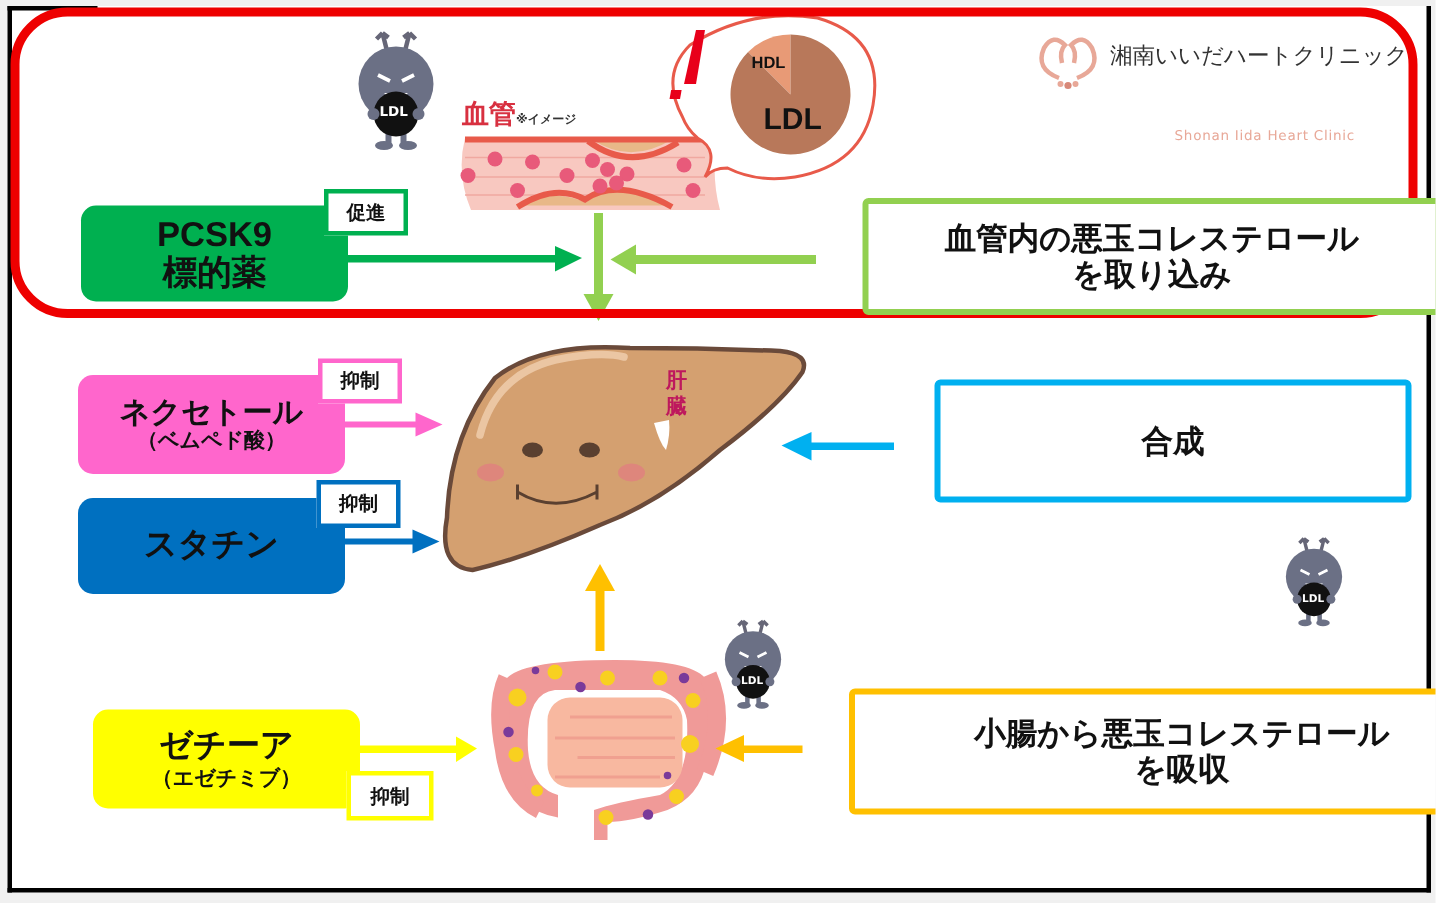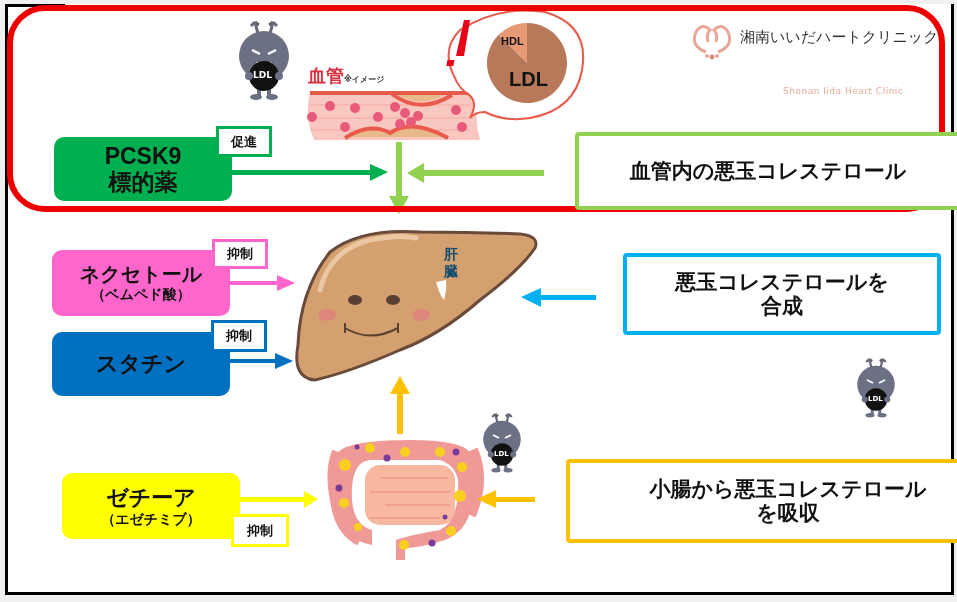--- a/index.html
+++ b/index.html
@@ -16,21 +16,21 @@
   .filled { border-radius:10px; }
   .outline { background:#fff; border-width:4px; border-style:solid; border-radius:4px; }
   .tag { position:absolute; background:#fff; border-width:3px; border-style:solid; box-sizing:border-box;
          font-weight:bold; font-size:13px; display:flex; align-items:center; justify-content:center; color:#111; }
   .big { font-size:23px; }
   .sub { font-size:14px; }
   .logo-text { position:absolute; left:740px; top:28px; font-size:15px; color:#333; white-space:nowrap; }
   .logo-sub { position:absolute; left:783px; top:46px; font-size:9px; color:#e8a898; white-space:nowrap; letter-spacing:0.5px;margin-top:40px; }
   .vessel-label { position:absolute; left:308px; top:64px; color:#d83040; font-size:18px; font-weight:bold; }
   .vessel-note { font-size:8px; color:#333; font-weight:bold; }
-  .liver-label { position:absolute; left:444px; top:246px; font-size:14px; font-weight:bold; color:#0c4a6e; line-height:1.2; width:16px; }
+  .liver-label { position:absolute; left:444px; top:246px; font-size:14px; font-weight:bold; color:#be185d; line-height:1.2; width:16px; }
   svg { position:absolute; left:0; top:0; overflow:visible; }
 </style>
 </head>
 <body>
 
 <div class="frame"></div>
 <div class="frame-top"></div>
 
 <svg width="957" height="602">
   <defs>
@@ -205,24 +205,24 @@
 <div class="tag" style="left:211px;top:320px;width:56px;height:32px;border-color:#0070c0;">抑制</div>
 
 <div class="box filled" style="left:30px;top:473px;width:178px;height:66px;background:#ffff00;">
   <div style="font-size:22px;">ゼチーア</div>
   <div class="sub">（エゼチミブ）</div>
 </div>
 <div class="tag" style="left:231px;top:514px;width:58px;height:33px;border-color:#ffff00;">抑制</div>
 
 <div class="box outline" style="left:543px;top:132px;width:386px;height:78px;border-color:#92d050;">
   <div style="font-size:21px;">血管内の悪玉コレステロール</div>
+  <div style="font-size:21px;">を取り込み</div>
 </div>
 
 <div class="box outline" style="left:591px;top:253px;width:318px;height:82px;border-color:#00b0f0;">
-  <div style="font-size:21px;">悪玉コレステロールを</div>
   <div style="font-size:21px;">合成</div>
 </div>
 
 <div class="box outline" style="left:534px;top:459px;width:404px;height:84px;border-color:#ffc000;padding-left:40px;">
   <div style="font-size:21px;">小腸から悪玉コレステロール</div>
   <div style="font-size:21px;">を吸収</div>
 </div>
 
 <div class="abs" style="left:253px;top:70px;font-size:9px;font-weight:bold;color:#fff;">LDL</div>
 <div class="abs" style="left:868px;top:395px;font-size:7px;font-weight:bold;color:#fff;">LDL</div>

